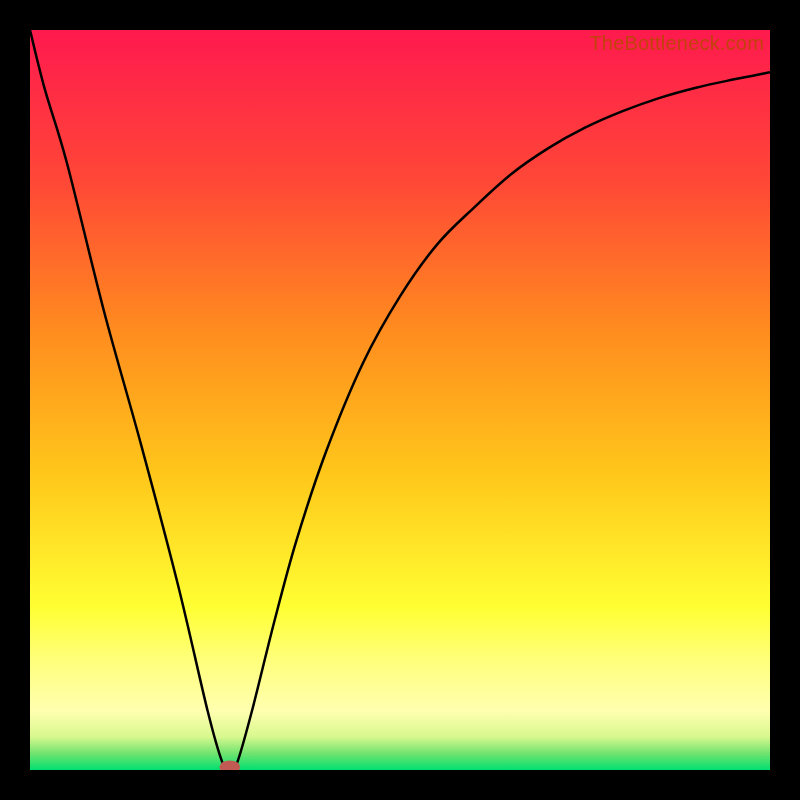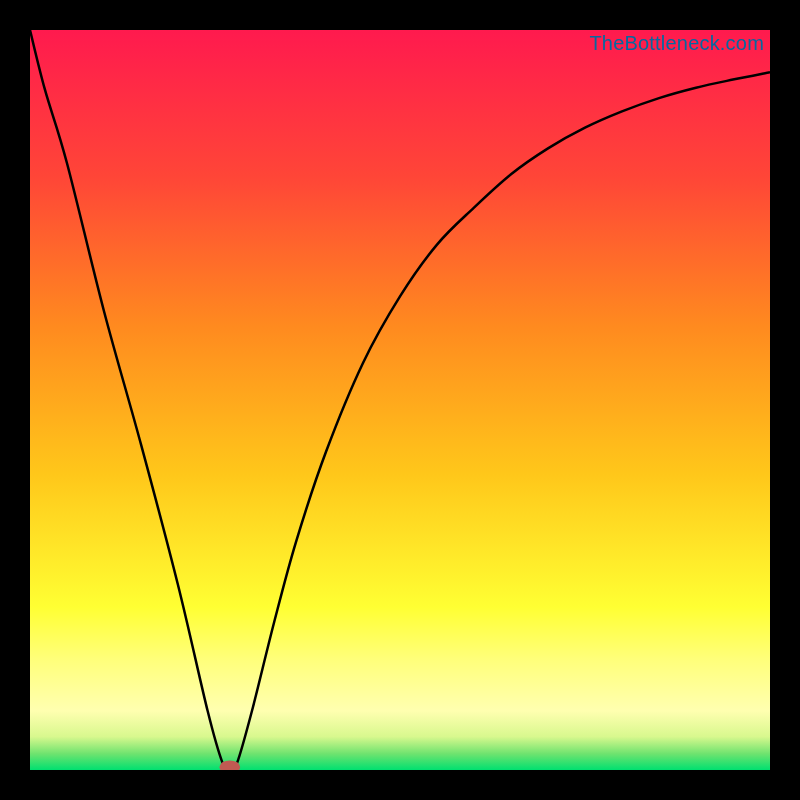--- a/index.html
+++ b/index.html
@@ -20,21 +20,21 @@
     background: #000;
   }
   .plot {
     position: absolute;
     left: 0; top: 0; right: 0; bottom: 0;
   }
   .attribution {
     position: absolute;
     top: 2px;
     right: 6px;
-    color: #0369a1;
+    color: #c2410c;
     font-size: 20px;
     font-weight: 500;
     letter-spacing: 0.2px;
     z-index: 5;
   }
   svg { display: block; }
 </style>
 </head>
 <body>
 

